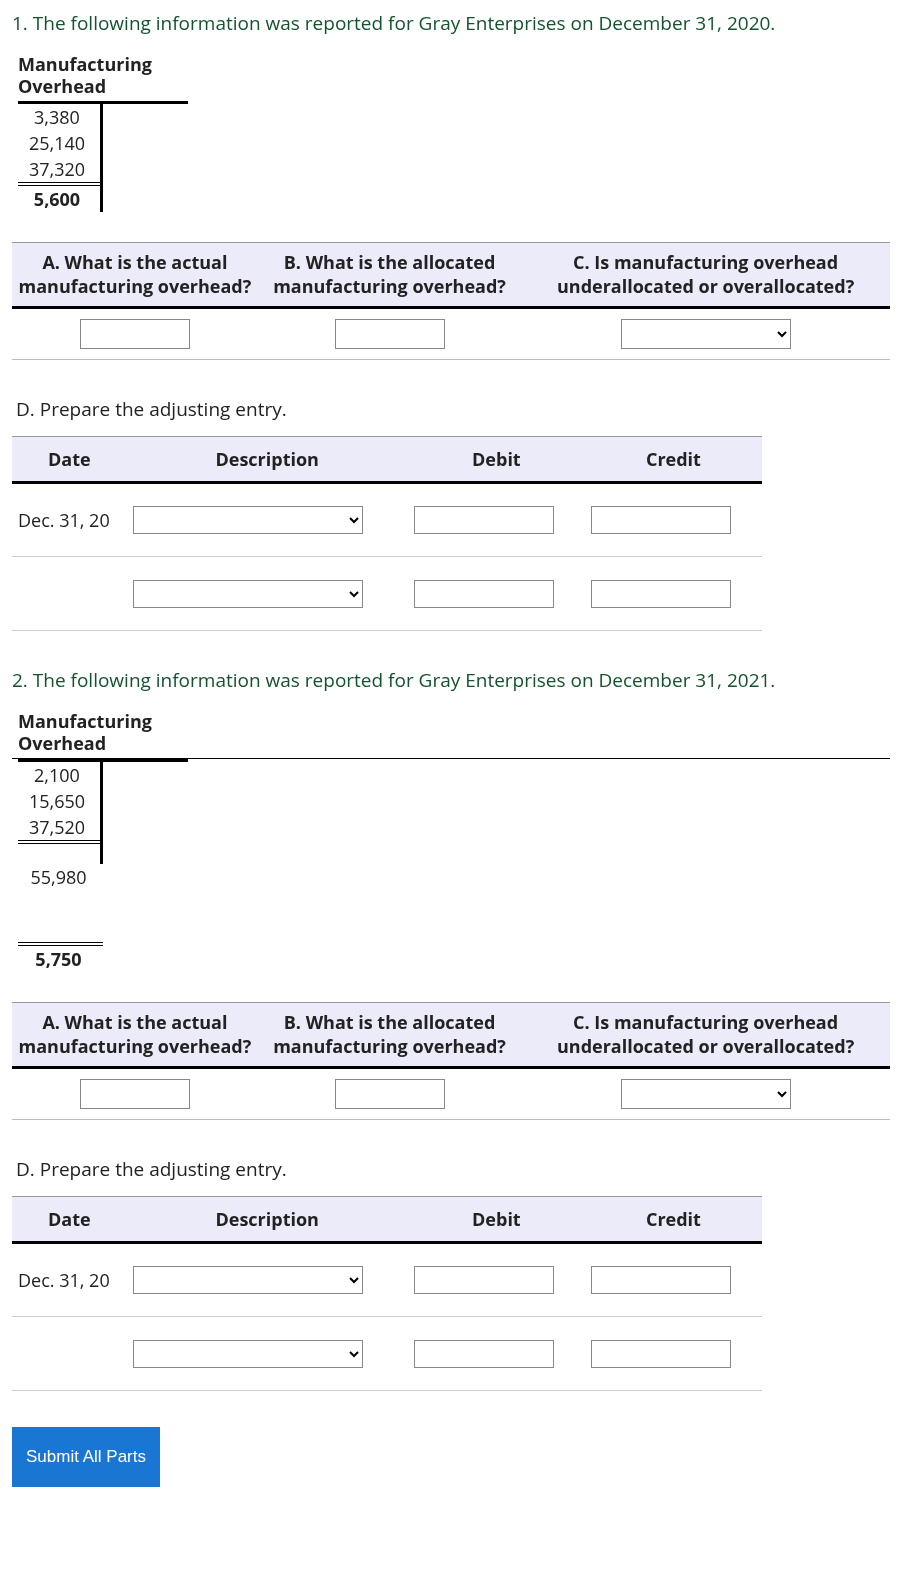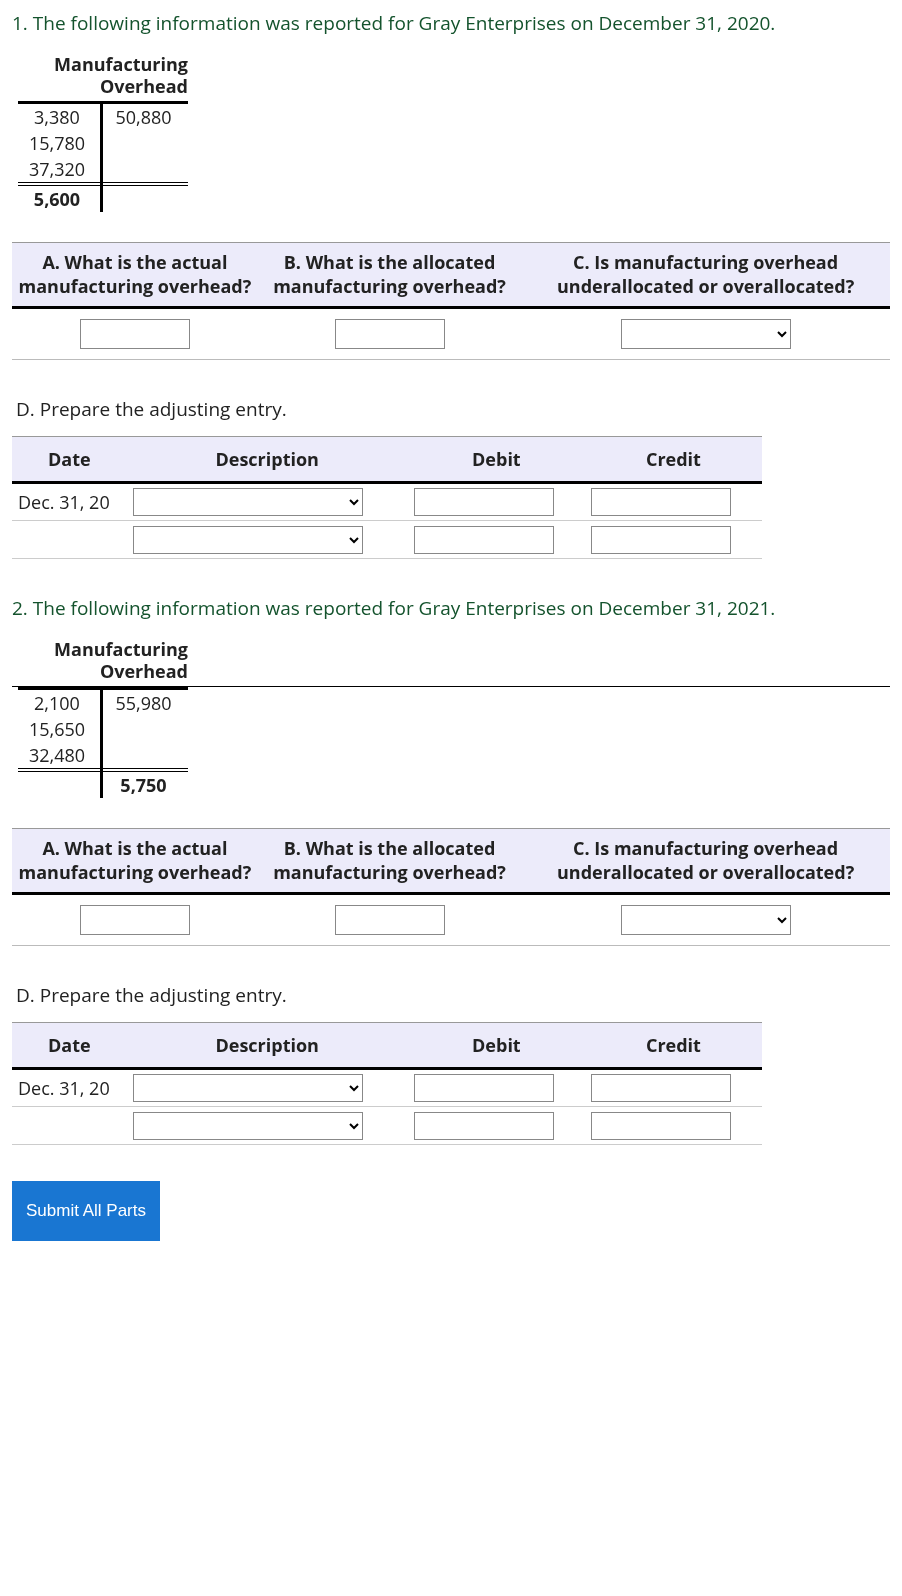--- a/index.html
+++ b/index.html
@@ -16,21 +16,21 @@
     color: #14532d;
     margin: 0 0 18px 0;
     font-size: 19px;
   }
   
   .t-account {
     margin: 0 0 30px 6px;
   }
   .t-title {
     font-weight: 700;
-    text-align: right;
+    text-align: left;
     width: 170px;
     line-height: 1.2;
     margin-bottom: 4px;
   }
   .t-body {
     border-top: 3px solid #000;
     width: 170px;
     display: flex;
   }
   .t-col {
@@ -99,21 +99,21 @@
   table.jtable th {
     background: #ecebfa;
     font-weight: 700;
     text-align: center;
     padding: 10px 15px;
     border-top: 1px solid #999;
     border-bottom: 3px solid #000;
     font-size: 18px;
   }
   table.jtable td {
-    padding: 4px 6px;
+    padding: 22px 6px;
     border-bottom: 1px solid #ccc;
     vertical-align: middle;
   }
   .jdate { width: 110px; font-size: 18px; padding-left: 8px;}
   .desc-select {
     border: 1px solid #888;
     height: 28px;
     width: 230px;
     background: #fff;
   }
@@ -143,29 +143,23 @@
 
 
 
 <p class="intro">1. The following information was reported for Gray Enterprises on December 31, 2020.</p>
 
 <div class="t-account">
   <div class="t-title">Manufacturing Overhead</div>
   <div class="t-body">
     <div class="t-col left">
       <div class="t-cell">3,380</div>
-      <div class="t-cell">15,780</div>
+      <div class="t-cell">25,140</div>
       <div class="t-cell">37,320</div>
       <div class="t-cell t-total-top">5,600</div>
-    </div>
-    <div class="t-col right">
-      <div class="t-cell">50,880</div>
-      <div class="t-cell">&nbsp;</div>
-      <div class="t-cell">&nbsp;</div>
-      <div class="t-cell t-total-top"></div>
     </div>
   </div>
 </div>
 
 <table class="qtable">
   <thead>
     <tr>
       <th style="width:28%">A. What is the actual manufacturing overhead?</th>
       <th style="width:30%">B. What is the allocated manufacturing overhead?</th>
       <th style="width:42%">C. Is manufacturing overhead underallocated or overallocated?</th>
@@ -208,25 +202,25 @@
 </table>
 
 
 <p class="intro">2. The following information was reported for Gray Enterprises on December 31, 2021.</p>
 
 <div class="t-account" style="margin-bottom:2px;">
   <div class="t-title">Manufacturing Overhead</div>
 </div>
 <hr class="full">
 <div class="t-account" style="margin-top:0;">
-  <div class="t-body" style="border-top:3px solid #000;">
+  <div class="t-body" style="border-top:3px solid #000;flex-direction:column;">
     <div class="t-col left">
       <div class="t-cell">2,100</div>
       <div class="t-cell">15,650</div>
-      <div class="t-cell">32,480</div>
+      <div class="t-cell">37,520</div>
       <div class="t-cell t-total-top"></div>
     </div>
     <div class="t-col right">
       <div class="t-cell">55,980</div>
       <div class="t-cell">&nbsp;</div>
       <div class="t-cell">&nbsp;</div>
       <div class="t-cell t-total-top">5,750</div>
     </div>
   </div>
 </div>

